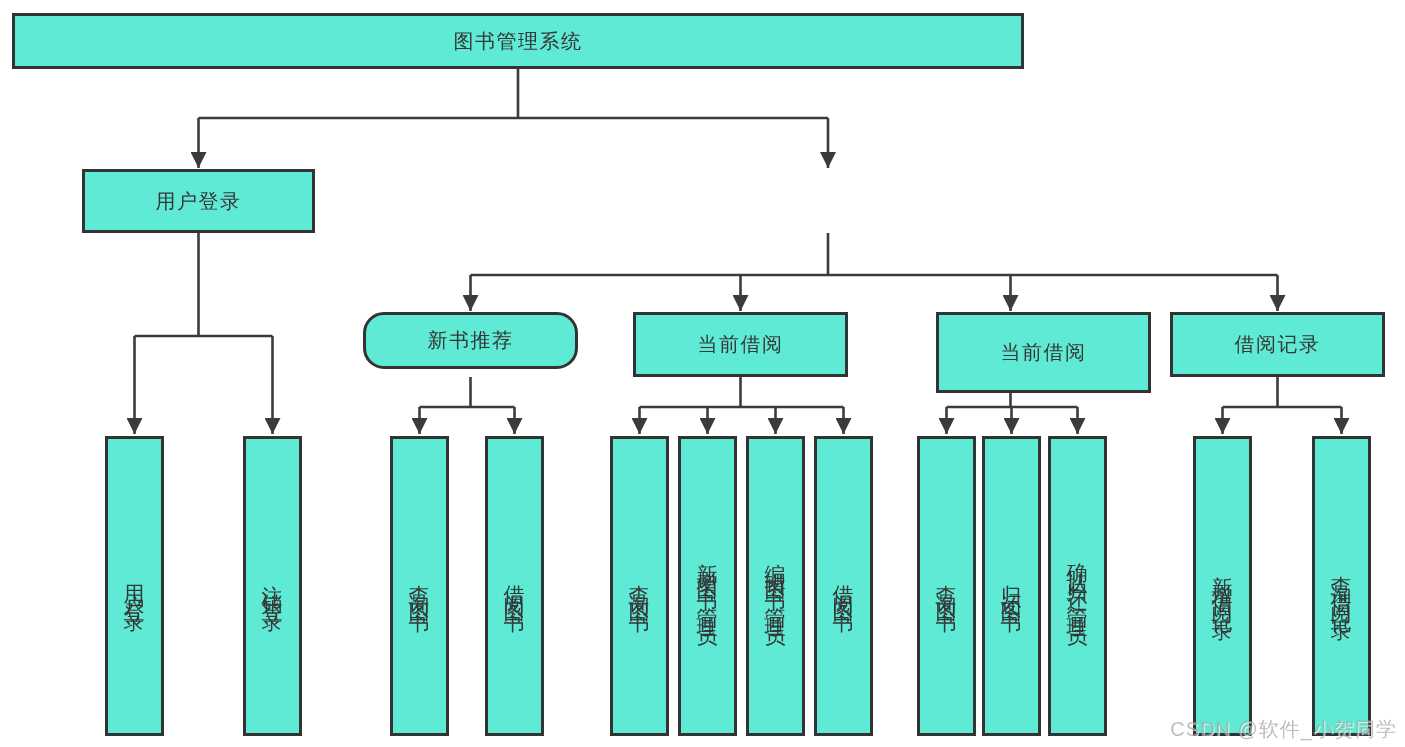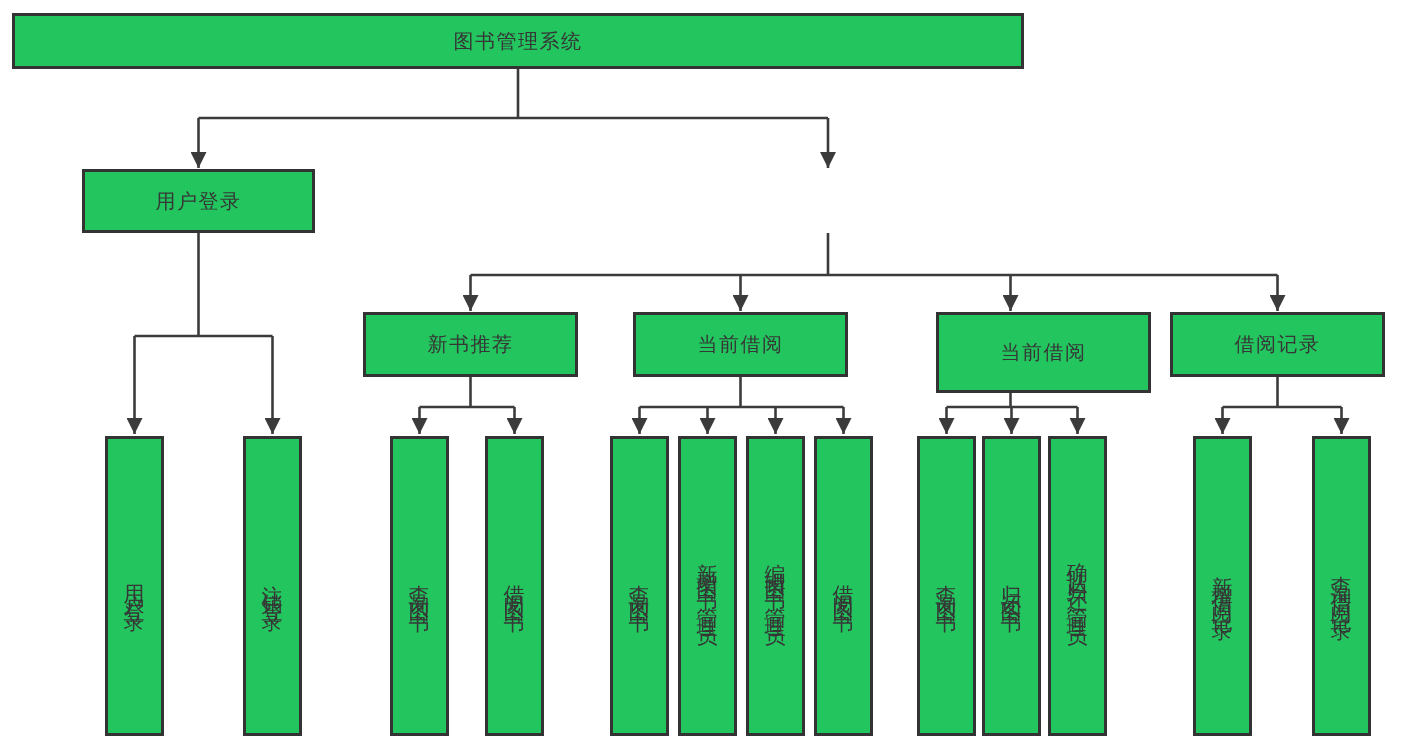--- a/index.html
+++ b/index.html
@@ -5,21 +5,21 @@
   :root{
     --bg:#ffffff; --box_border:#333333; --line:#3b3b3b; --text:#363636; --watermark:#a8a8a8;
   }
   html,body{margin:0;padding:0;background:#fff;}
   .canvas{
     position:relative; width:1405px; height:747px; background:var(--bg);
     font-family:"Liberation Sans", sans-serif; color:var(--text); overflow:hidden;
   }
   .node{
     position:absolute; box-sizing:border-box; border:3px solid var(--box_border);
-    background:#22c55e; display:flex; align-items:center; justify-content:center;
+    background:#5eead4; display:flex; align-items:center; justify-content:center;
   }
   .h-label{font-size:20px; letter-spacing:1.5px; white-space:nowrap;}
   .v-node .v-label{
     writing-mode:vertical-rl; text-orientation:mixed;
     font-size:21px; line-height:1; letter-spacing:9px;
   }
   #connector-layer{position:absolute; left:0; top:0; width:1405px; height:747px;}
   #connector-layer path{stroke:var(--line); stroke-width:2.6; fill:none;}
   #connector-layer .arrowhead{fill:var(--line); stroke:none;}
   .watermark{
@@ -95,21 +95,21 @@
   </svg>
 
   <div class="node" style="left:12px; top:13px; width:1012px; height:56px;">
     <span class="h-label">图书管理系统</span>
   </div>
 
   <div class="node" style="left:82px; top:169px; width:233px; height:64px;">
     <span class="h-label">用户登录</span>
   </div>
 
-  <div class="node" style="left:363px; top:312px; width:215px; height:65px;">
+  <div class="node" style="left:363px; top:312px; width:215px; height:57px;border-radius:21px;">
     <span class="h-label">新书推荐</span>
   </div>
   <div class="node" style="left:633px; top:312px; width:215px; height:65px;">
     <span class="h-label">当前借阅</span>
   </div>
   <div class="node" style="left:936px; top:312px; width:215px; height:81px;">
     <span class="h-label">当前借阅</span>
   </div>
   <div class="node" style="left:1170px; top:312px; width:215px; height:65px;">
     <span class="h-label">借阅记录</span>
@@ -152,14 +152,15 @@
     <span class="v-label">确认归还（管理员）</span>
   </div>
 
   <div class="node v-node" style="left:1193px; top:436px; width:59px; height:300px;">
     <span class="v-label">新增借阅记录</span>
   </div>
   <div class="node v-node" style="left:1312px; top:436px; width:59px; height:300px;">
     <span class="v-label">查询借阅记录</span>
   </div>
 
+  <div class="watermark">CSDN @软件_小贺同学</div>
 
 </div>
 
 </body></html>

